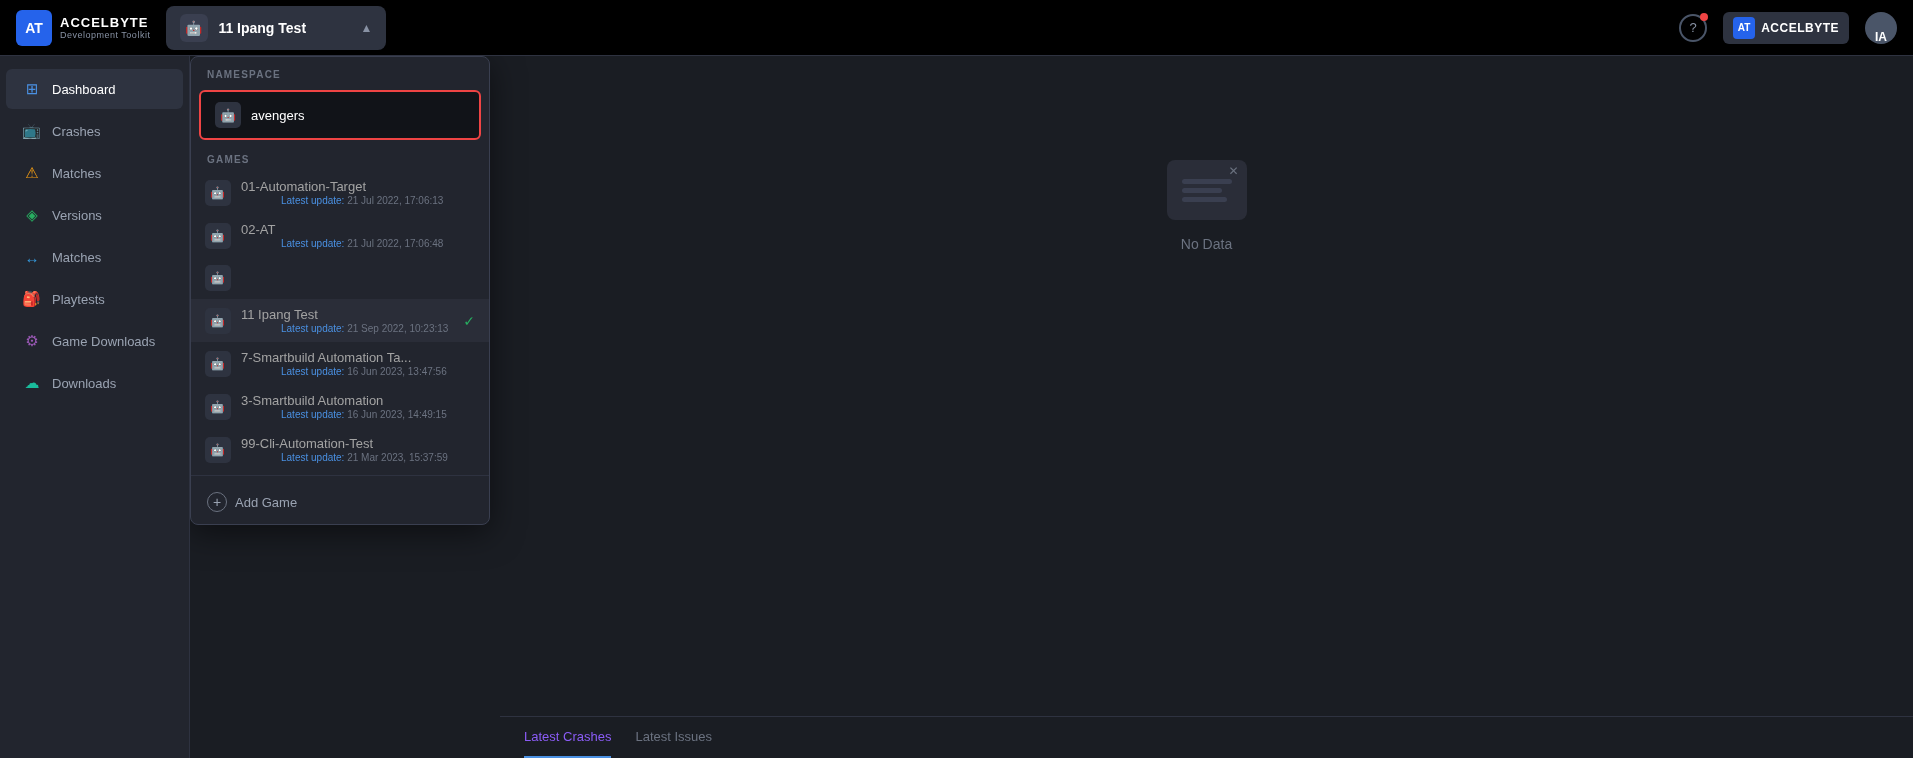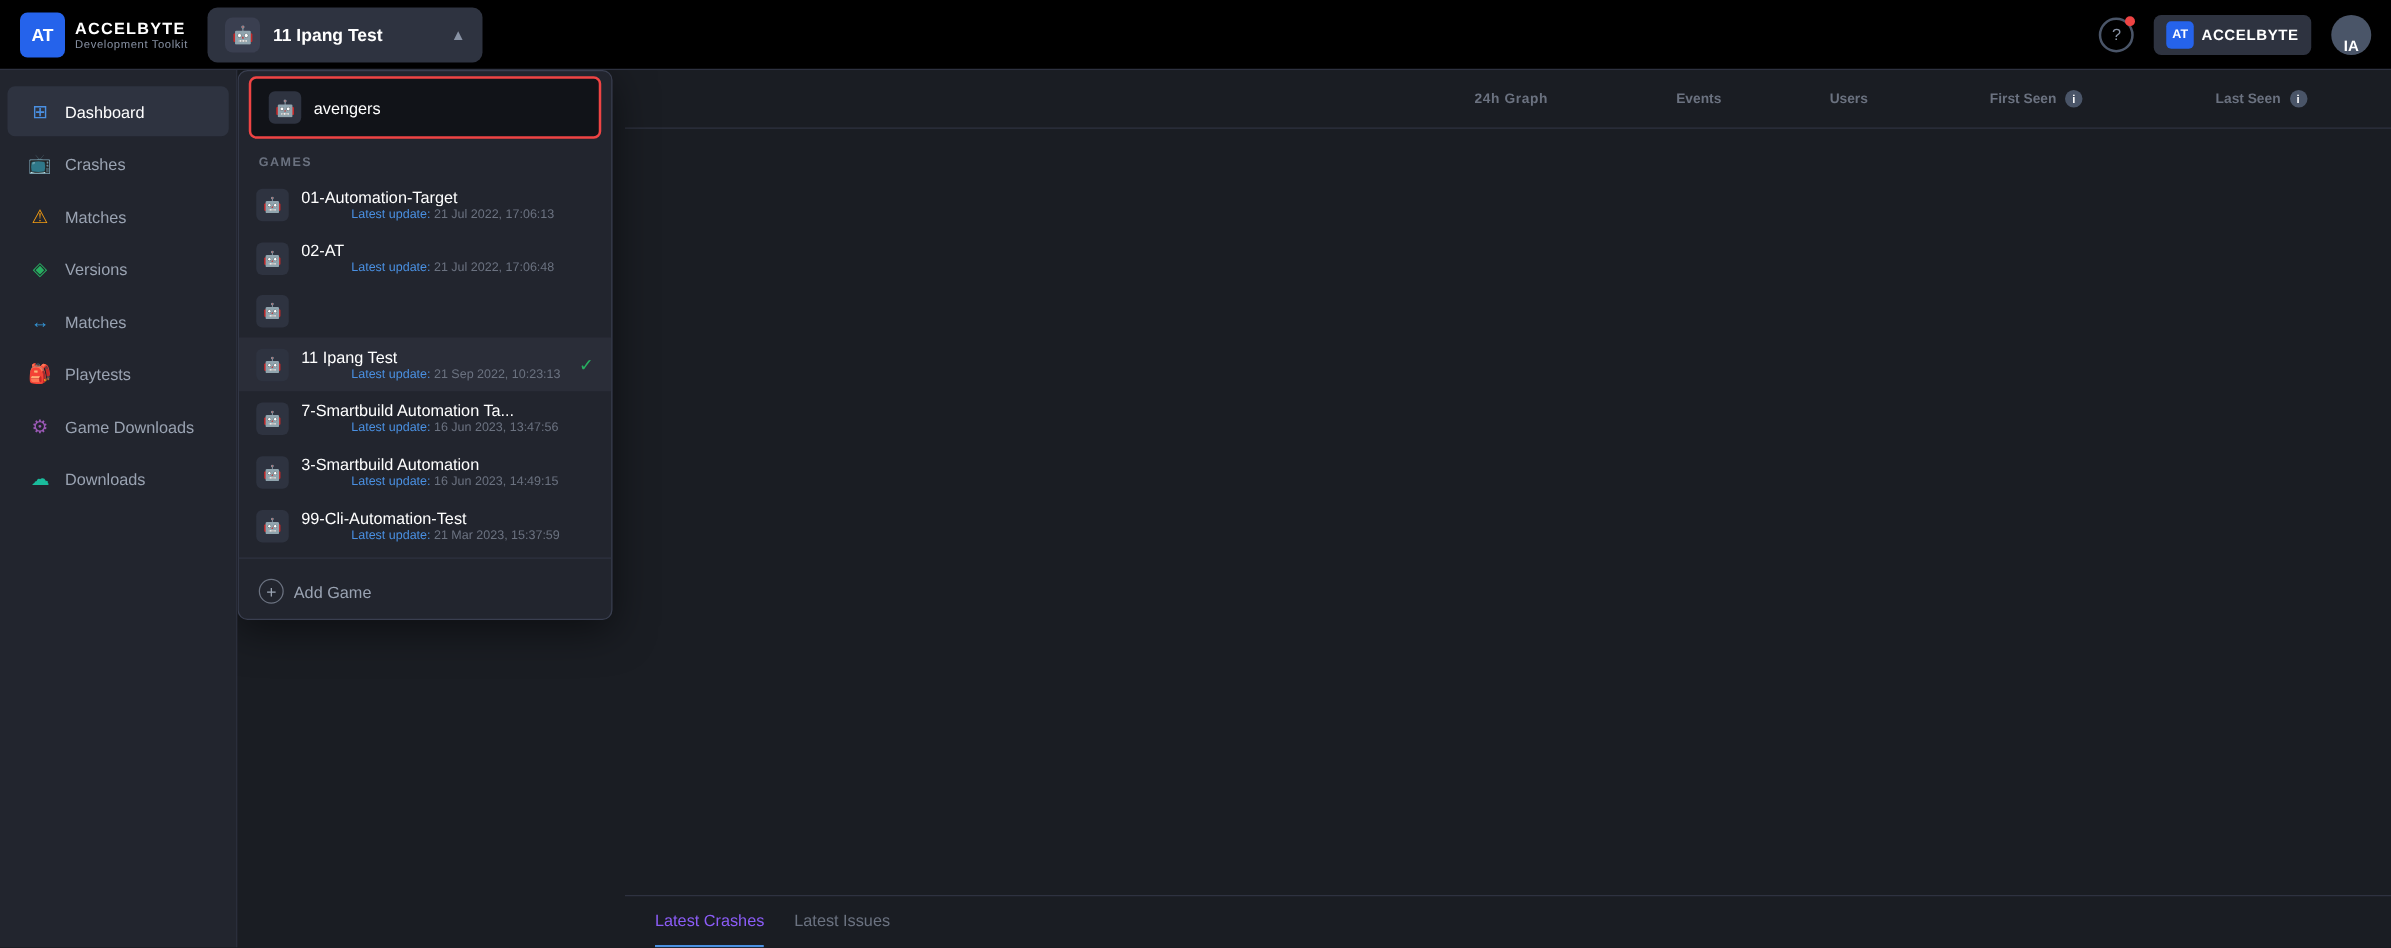--- a/index.html
+++ b/index.html
@@ -303,21 +303,21 @@
       justify-content: center;
       color: #8892a4;
       font-size: 12px;
       flex-shrink: 0;
     }
     .game-item-info {
       flex: 1;
       min-width: 0;
     }
     .game-item-name {
-      color: #ffffff;
+      color: #a3a3a3;
       font-size: 13px;
       font-weight: 500;
       white-space: nowrap;
       overflow: hidden;
       text-overflow: ellipsis;
     }
     .game-item-update {
       font-size: 10px;
       color: #6b7280;
       margin-top: 1px;
@@ -545,20 +545,21 @@
     <div class="sidebar-item">
       <span class="sidebar-icon icon-downloads">☁</span>
       <span>Downloads</span>
     </div>
   </div>
 
   <div class="content">
 
     <div class="dropdown-overlay">
 
+      <div class="dropdown-section-label">NAMESPACE</div>
       <div class="namespace-item">
         <div class="namespace-icon">🤖</div>
         <span class="namespace-name">avengers</span>
       </div>
 
       <div class="games-section-label">GAMES</div>
 
       <div class="dropdown-games-list">
 
         <div class="game-item">
@@ -635,35 +636,31 @@
 
       <div class="dropdown-divider"></div>
 
       <div class="add-game-row">
         <div class="add-game-plus">+</div>
         <span>Add Game</span>
       </div>
     </div>
 
     <div style="position: absolute; top: 0; left: 310px; right: 0; bottom: 0; display: flex; flex-direction: column;">
-      <div class="table-header">
-        <div class="col-title"></div>
-        <div class="col-graph">24h Graph</div>
-        <div class="col-events">Events</div>
-        <div class="col-users">Users</div>
-        <div class="col-firstseen">
-          <span>First Seen</span>
-          <span class="info-icon">i</span>
-        </div>
-        <div class="col-lastseen">
-          <span>Last Seen</span>
-          <span class="info-icon">i</span>
-        </div>
-      </div>
-
+
+      <div class="no-data-area">
+        <div class="no-data-icon">
+          <div class="no-data-lines">
+            <div class="no-data-line" style="width: 50px;"></div>
+            <div class="no-data-line" style="width: 40px;"></div>
+            <div class="no-data-line" style="width: 45px;"></div>
+          </div>
+        </div>
+        <span class="no-data-text">No Data</span>
+      </div>
 
       <div class="bottom-tabs">
         <div class="bottom-tab active">
           <span>Latest Crashes</span>
         </div>
         <div class="bottom-tab">
           <span>Latest Issues</span>
         </div>
       </div>
     </div>

